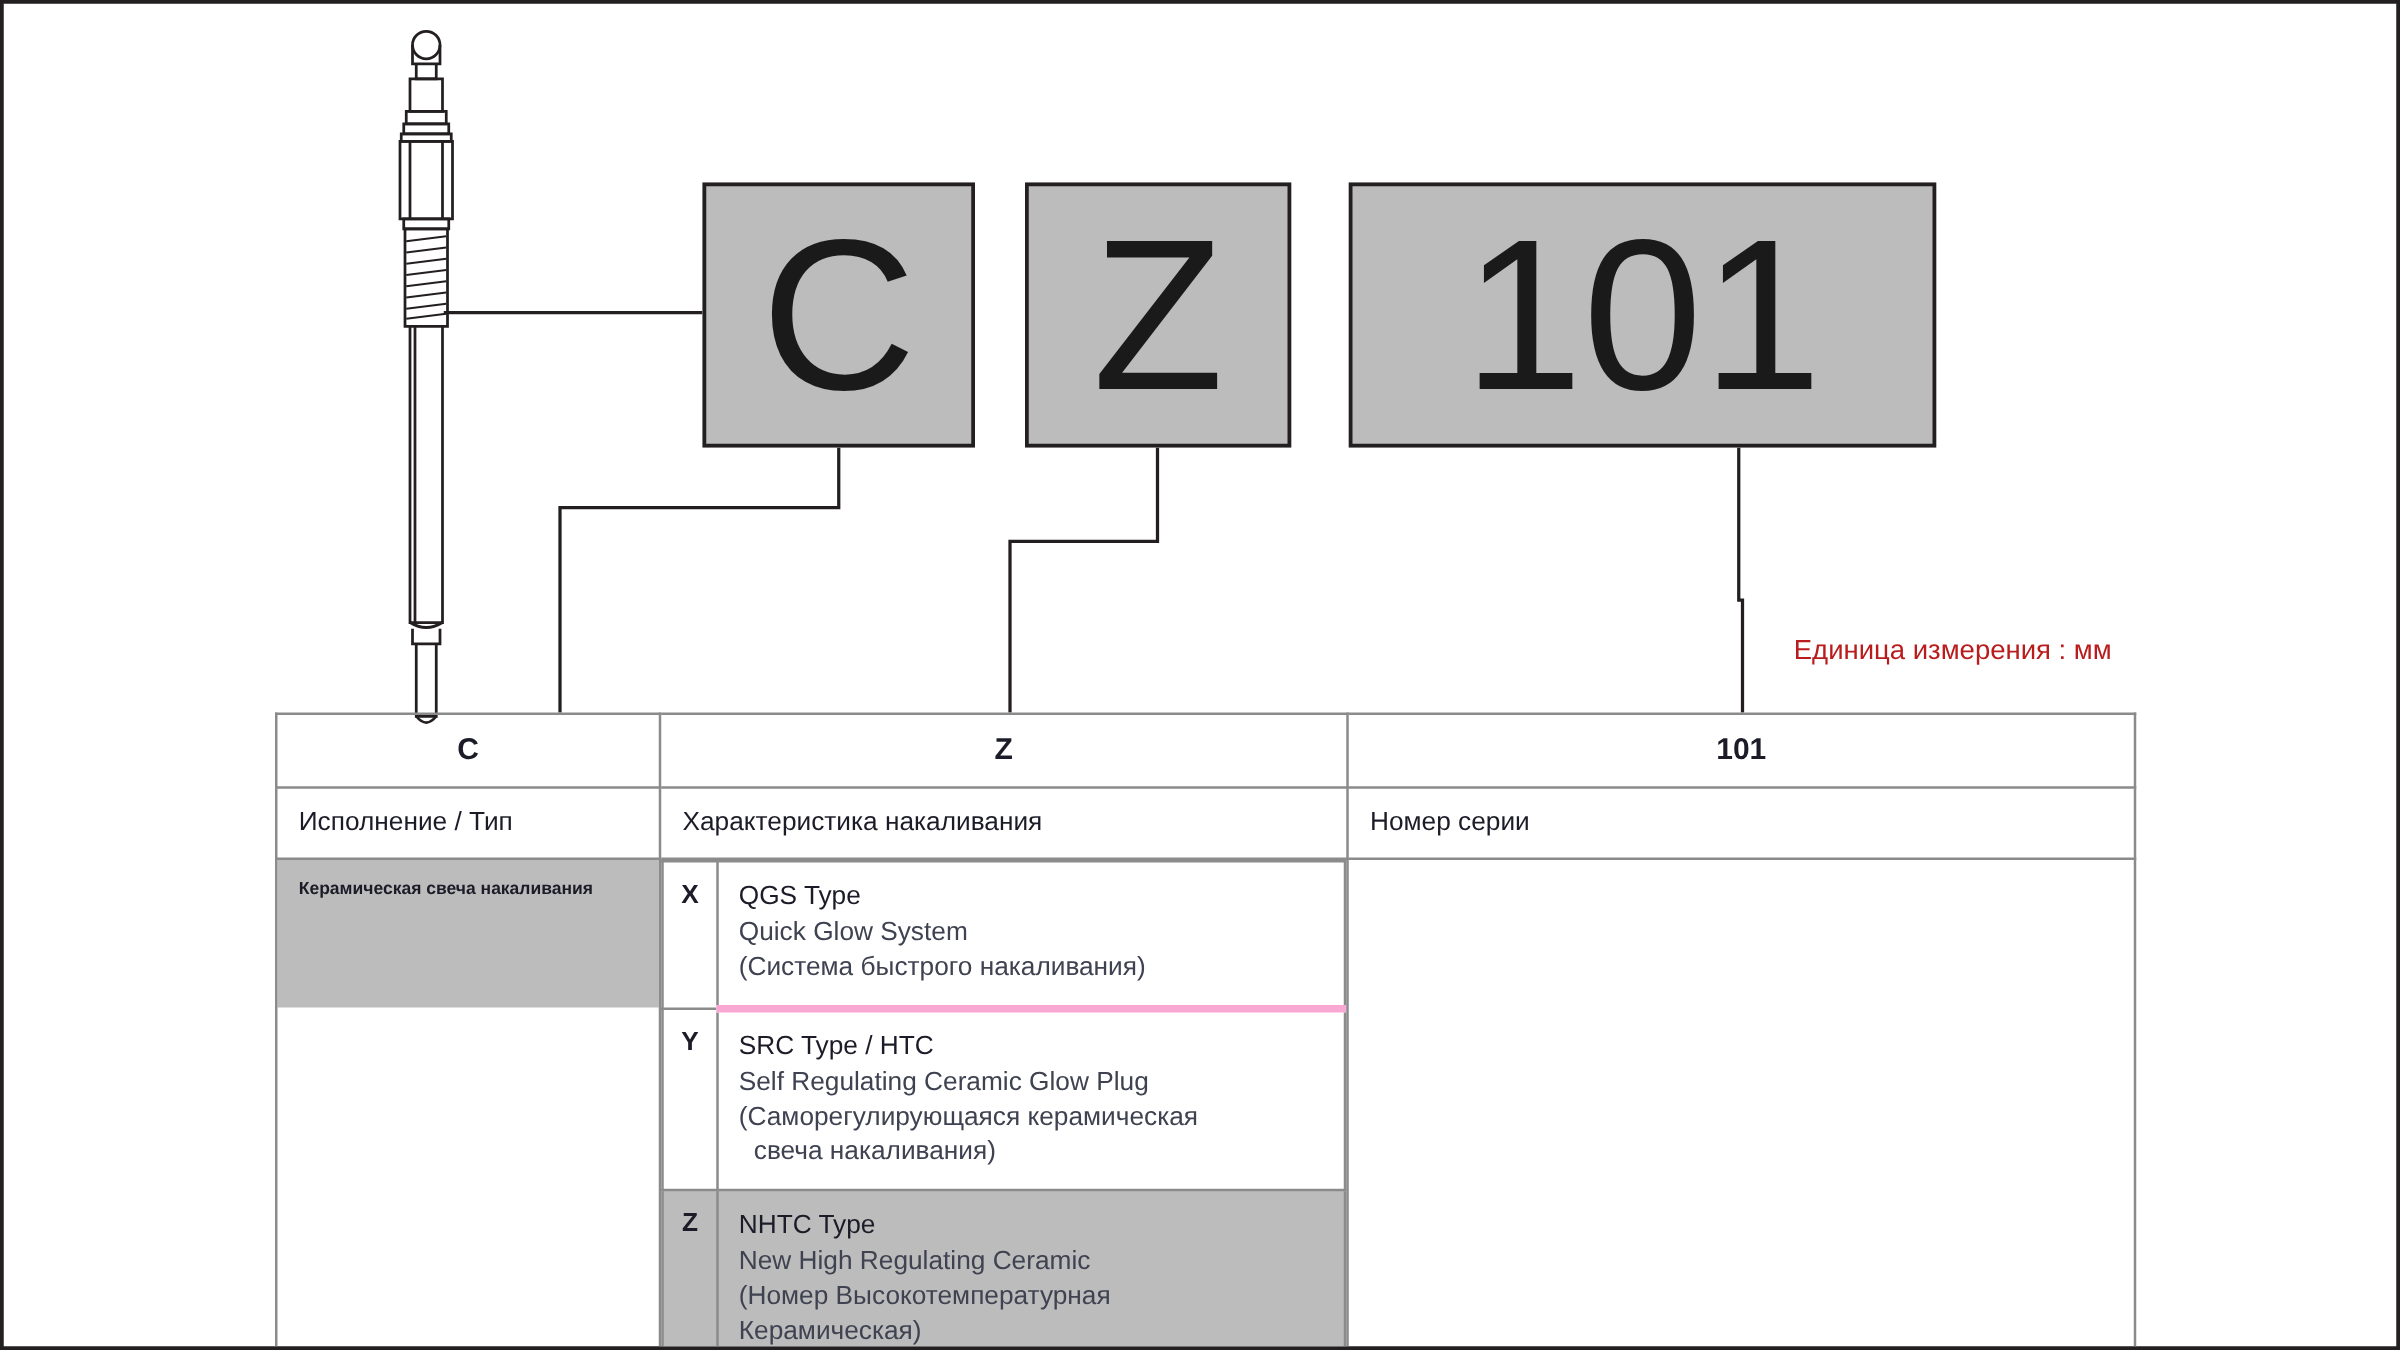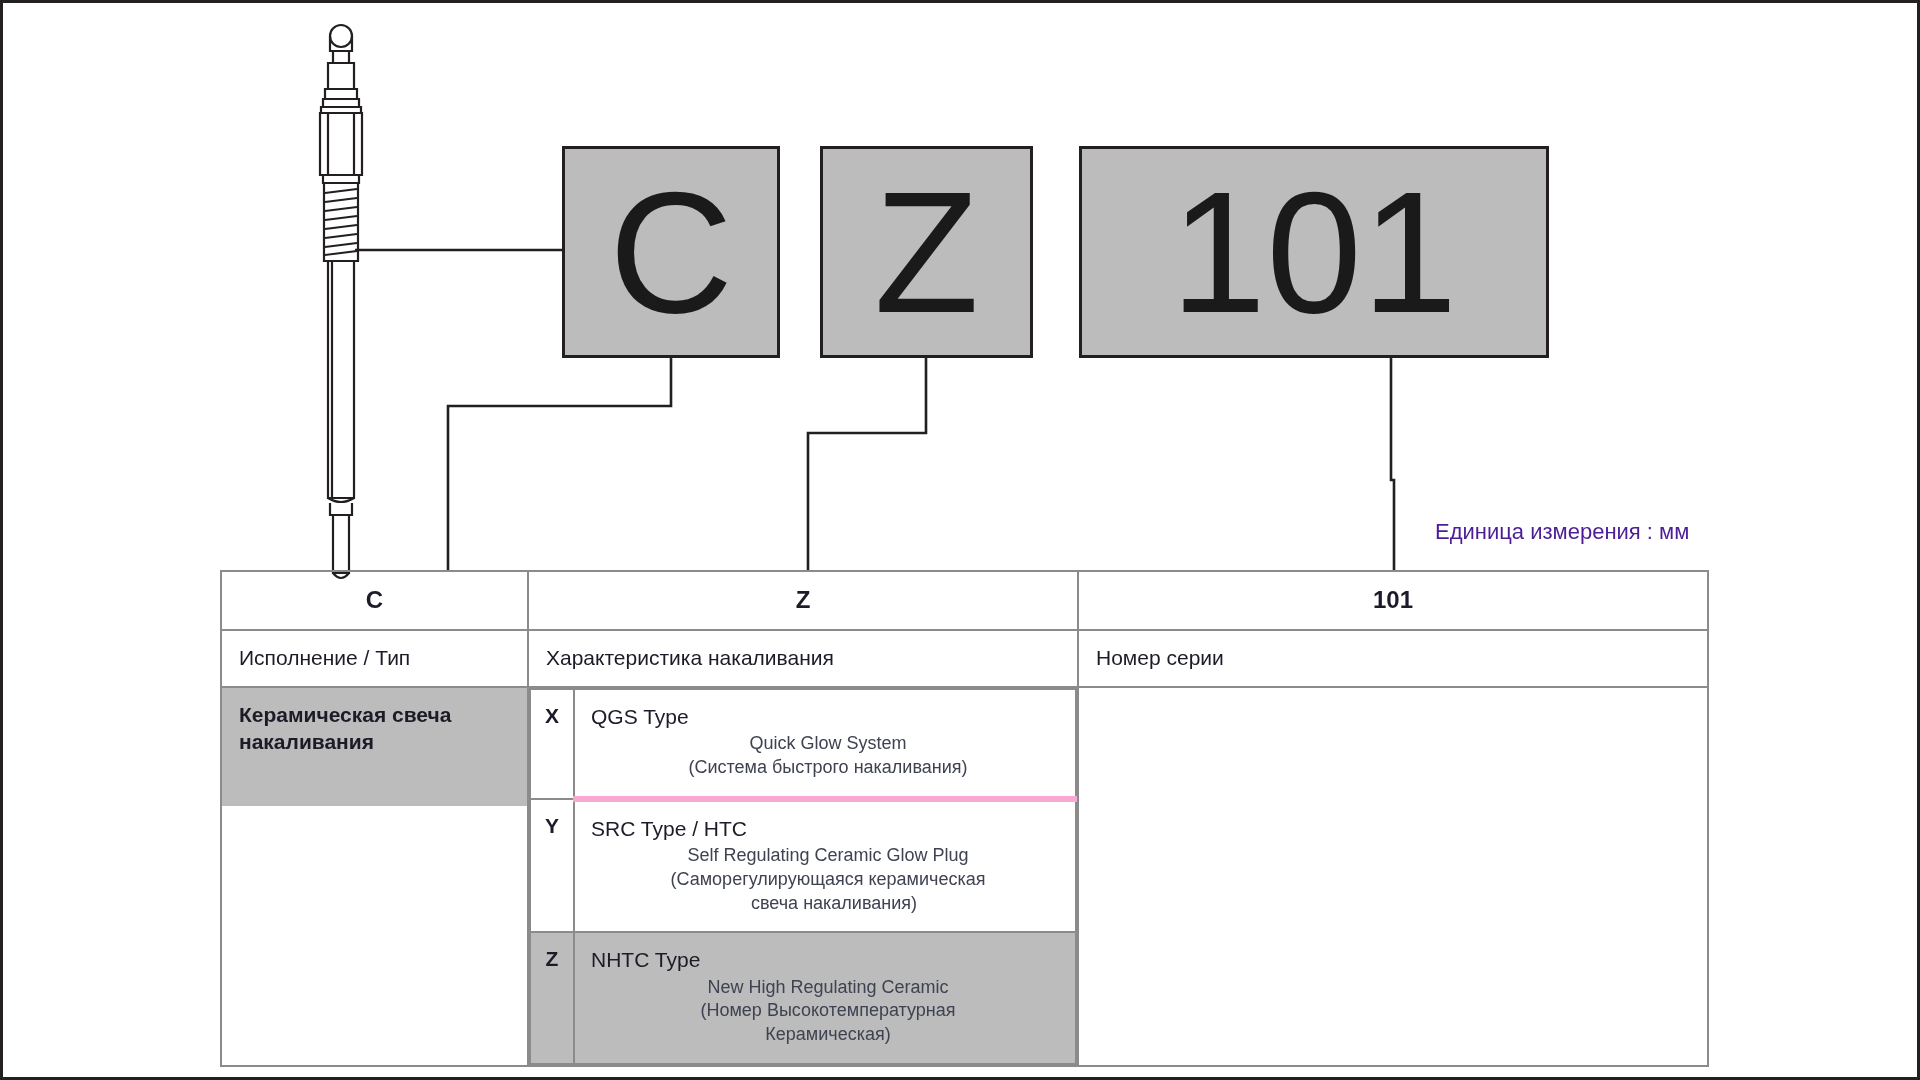--- a/index.html
+++ b/index.html
@@ -54,23 +54,23 @@
   }
   #box-101 {
     left: 1076px; top: 143px;  width: 470px; height: 212px;
     font-size: 172px;
   }
 
   
   #unit-note {
     position: absolute;
     left: 1432px;
-    top: 516px;
+    top: 504px;
     font-size: 22px;
-    color: #4c1d95;
+    color: #b91c1c;
     white-space: nowrap;
   }
 
   
   #spec-table {
     position: absolute;
     left: 217px;
     top: 567px;
     width: 1487px;
     border-collapse: collapse;
@@ -99,21 +99,21 @@
     font-size: 21px;
     color: #1c1c28;
     padding: 15px 0 16px 17px !important;
     vertical-align: middle !important;
   }
 
   .cell-highlight { background: #bcbcbc; }
 
   .type-name {
     font-weight: bold;
-    font-size: 21px;
+    font-size: 14px;
     color: #1c1c28;
     line-height: 1.28;
     padding: 14px 16px 16px 17px !important;
   }
 
   
   .char-wrap {
     width: 100%;
     border-collapse: collapse;
     table-layout: fixed;
@@ -136,25 +136,24 @@
     padding: 14px 10px 16px 16px !important;
     vertical-align: top;
   }
   .char-title {
     font-weight: normal;
     font-size: 21px;
     color: #1c1c28;
     line-height: 1.25;
   }
   .char-sub {
-    font-size: 18px;
+    font-size: 21px;
     color: #3f4250;
     line-height: 1.32;
     margin-top: 2px;
-    text-align: center;
   }
   .char-sub div { white-space: nowrap; }
 </style>
 </head>
 <body>
 
 <div id="page">
 
   <svg id="artwork" viewBox="0 0 1920 1080">
     <g fill="none" stroke="#231f20" stroke-width="2.2">

